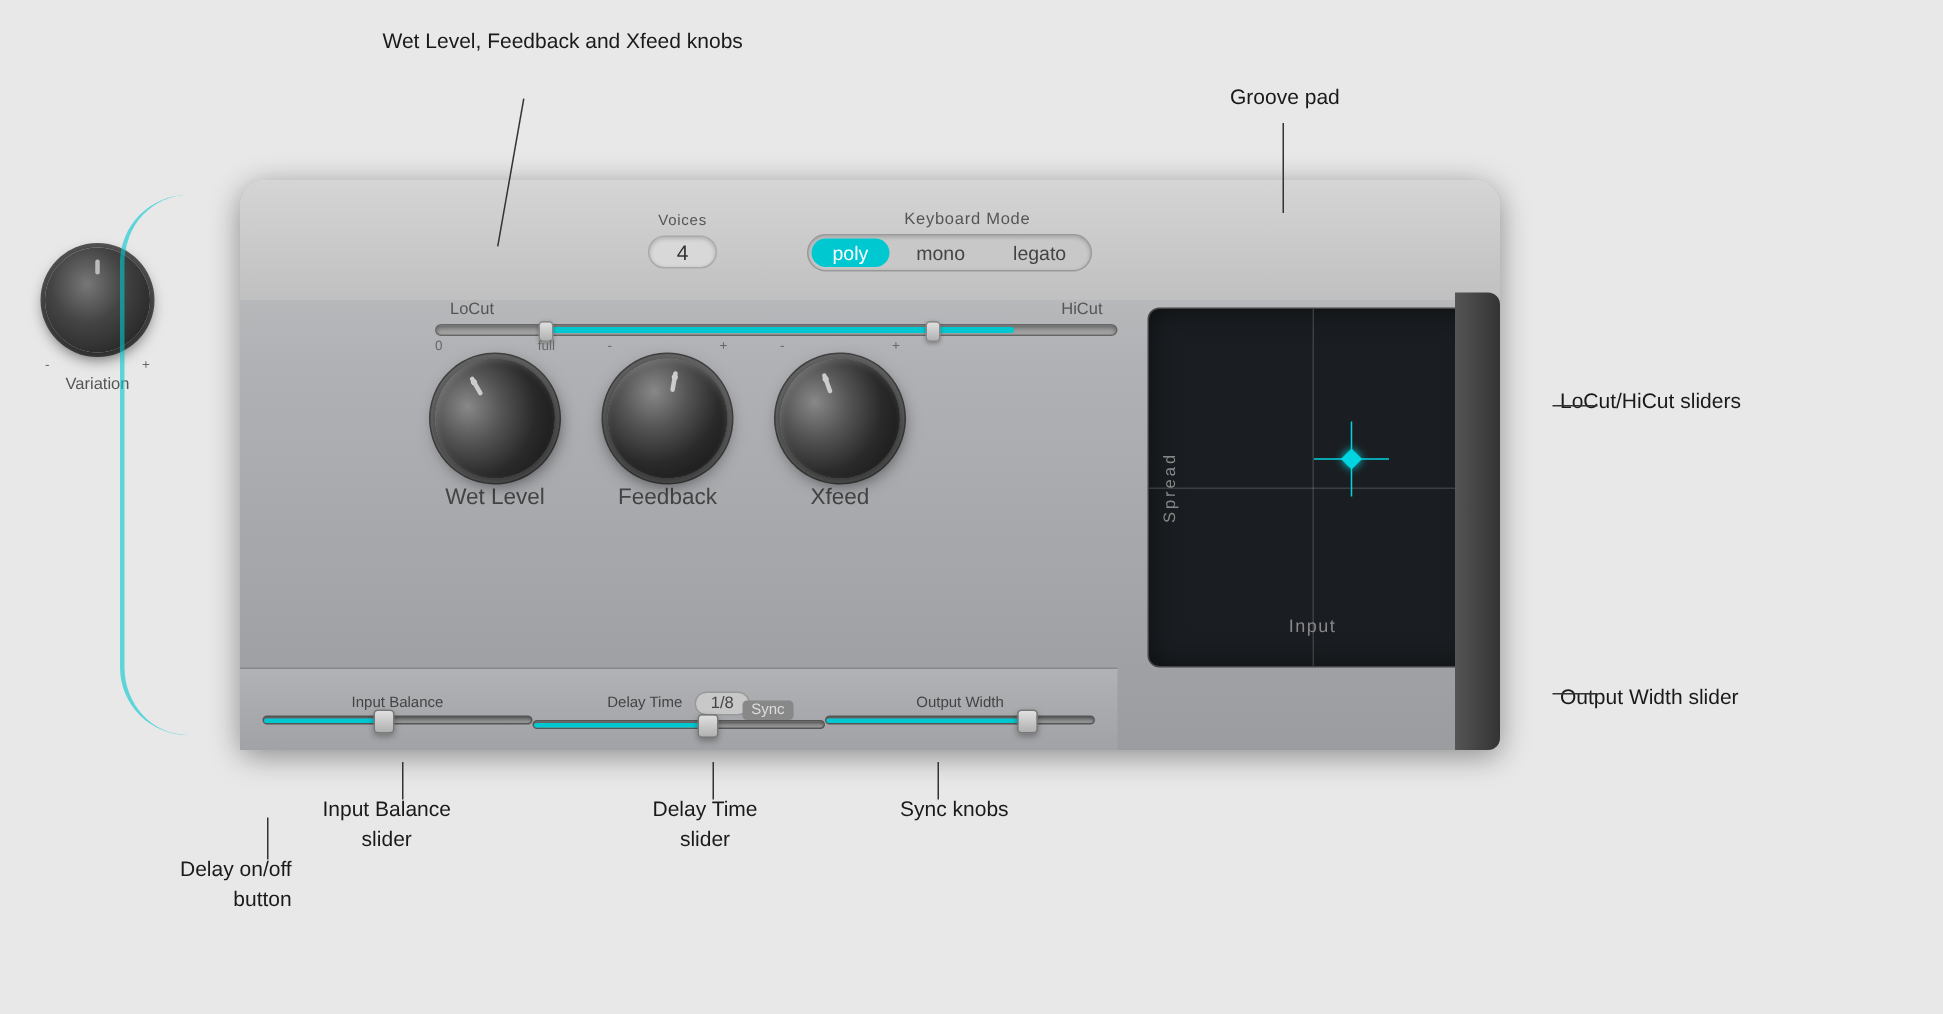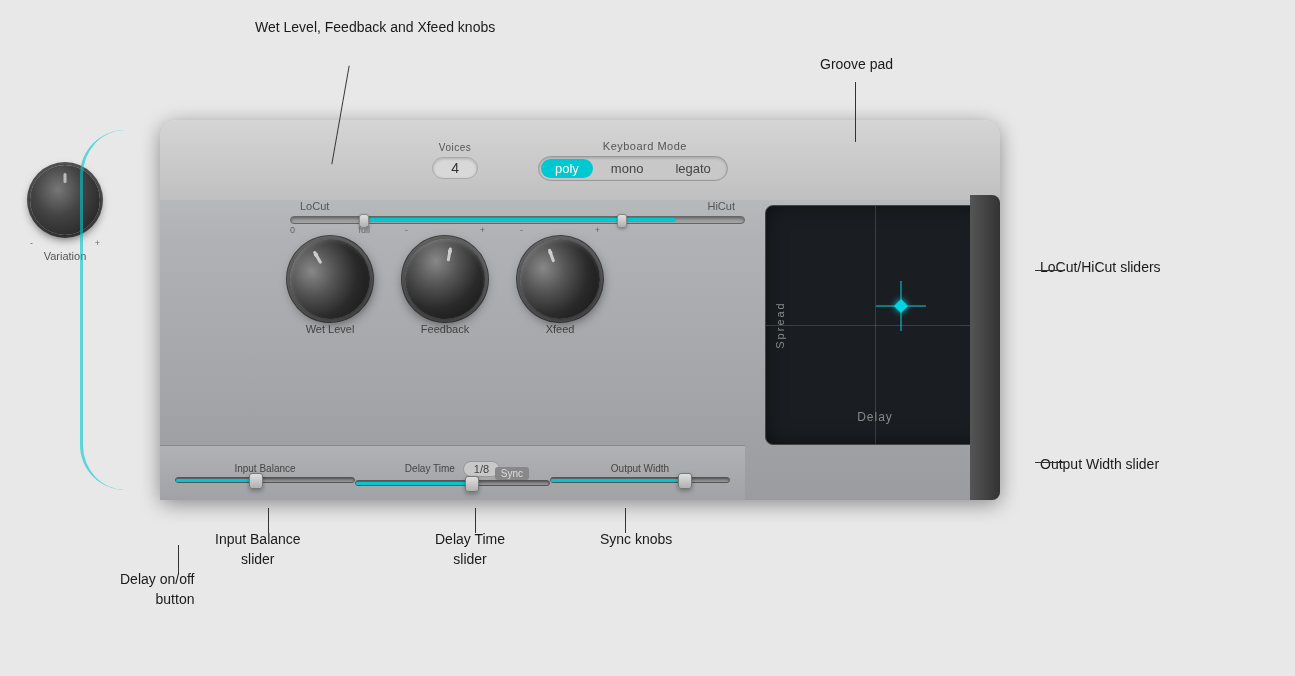--- a/index.html
+++ b/index.html
@@ -241,21 +241,21 @@
       top: 10px;
       left: 50%;
       transform: translateX(-50%);
       width: 4px;
       height: 4px;
       background: #e0e0e0;
       border-radius: 50%;
     }
 
     .knob-label {
-      font-size: 11px;
+      font-size: 15px;
       color: #444;
       text-align: center;
     }
 
     .knob-range-labels {
       display: flex;
       justify-content: space-between;
       width: 80px;
       font-size: 9px;
       color: #666;
@@ -573,21 +573,21 @@
           </div>
         </div>
       </div>
 
       <div class="groove-pad">
         <div class="groove-pad-grid">
           <div class="groove-pad-hline"></div>
           <div class="groove-pad-vline"></div>
         </div>
         <div style="position:absolute; left:10px; top:50%; transform:translateY(-50%); writing-mode:vertical-rl; text-orientation:mixed; transform:translateY(-50%) rotate(180deg); font-size:11px; color:#888; letter-spacing:2px; top:50%; left:8px;">Spread</div>
-        <div class="groove-pad-groove-label">Delay</div>
+        <div class="groove-pad-groove-label">Input</div>
 
         <div style="position:absolute; top:42%; left:62%; transform:translate(-50%,-50%);">
           <div style="position:absolute; top:50%; left:-25px; right:-25px; height:1px; background:#00d4e0; transform:translateY(-50%);"></div>
           <div style="position:absolute; left:50%; top:-25px; bottom:-25px; width:1px; background:#00d4e0; transform:translateX(-50%);"></div>
           <div style="width:10px; height:10px; background:#00d4e0; transform:rotate(45deg); box-shadow:0 0 6px #00d4e0; position:absolute; top:50%; left:50%; margin:-5px 0 0 -5px;"></div>
         </div>
       </div>
 
       <div class="right-edge"></div>
     </div>

